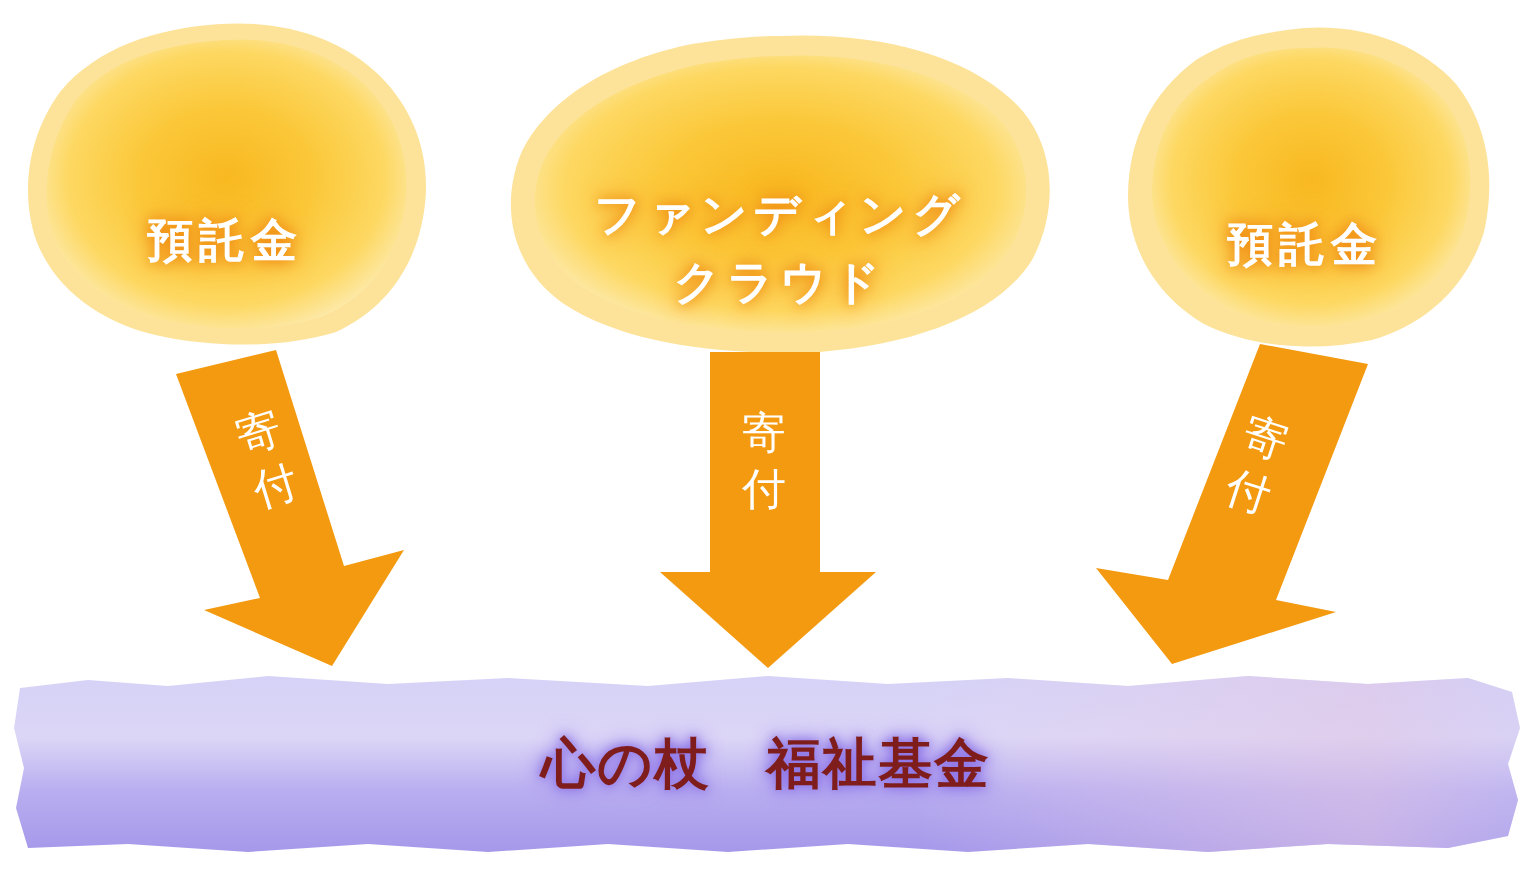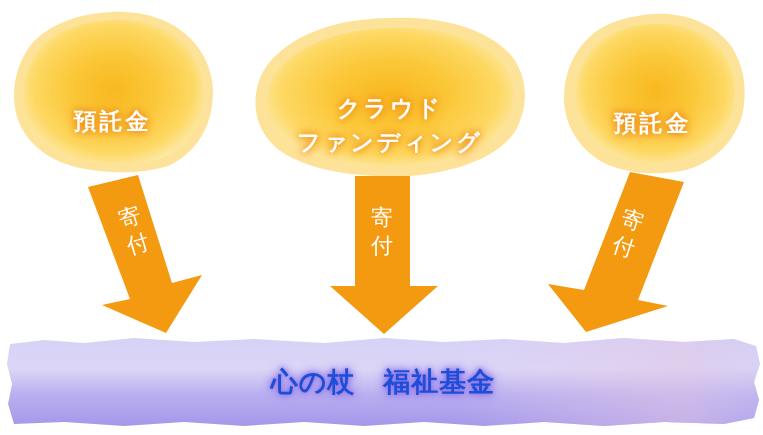--- a/index.html
+++ b/index.html
@@ -20,21 +20,21 @@
     .arrow svg { position: absolute; left: 0; top: 0; width: 100%; height: 100%; overflow: visible; }
     .arrow-label {
       position: absolute; color: #ffffff; font-size: 22px; line-height: 28px;
       width: 28px; text-align: center; word-break: break-all;
     }
 
     .band { position: absolute; left: 4px; top: 334px; width: 758px; height: 96px; }
     .band svg { position: absolute; left: 0; top: 0; width: 100%; height: 100%; }
     .band-text {
       position: absolute; left: 0; right: 0; top: 50%; transform: translateY(-50%);
-      text-align: center; color: #1d4ed8; font-weight: bold; font-size: 27px;
+      text-align: center; color: #7f1d1d; font-weight: bold; font-size: 27px;
       letter-spacing: 1px; word-spacing: 18px; padding-right: 0;
       text-shadow: 0 0 4px #8d74e6, 0 0 8px #8d74e6, 0 0 12px #a18bf0;
     }
   </style>
 </head>
 <body>
 
 <svg width="0" height="0" style="position:absolute">
   <defs>
     <radialGradient id="gYellow" cx="50%" cy="48%" r="55%">
@@ -67,22 +67,22 @@
     <div>預託金</div>
   </div>
 </div>
 
 <div class="blob" style="left:250px; top:12px; width:280px; height:165px;">
   <svg viewBox="0 0 280 165">
     <path fill="#fde39a" d="M140 6 C186 4 230 14 256 38 C278 58 280 92 266 118 C250 144 210 160 160 164 C112 166 62 160 32 140 C6 122 0 92 10 66 C22 38 56 18 96 10 C110 8 124 6 140 6 Z"></path>
     <path fill="url(#gYellow)" d="M140 16 C182 14 222 24 246 44 C266 62 268 92 254 114 C238 138 204 150 160 154 C116 156 70 150 42 132 C18 116 12 90 22 68 C34 44 64 28 100 20 C114 18 126 16 140 16 Z"></path>
   </svg>
   <div class="blob-text">
+    <div>ファンディング</div>
     <div>クラウド</div>
-    <div>ファンディング</div>
   </div>
 </div>
 
 <div class="blob" style="left:560px; top:10px; width:185px; height:165px;">
   <svg viewBox="0 0 185 165">
     <path fill="#fde39a" d="M92 4 C122 2 150 12 168 32 C184 52 188 80 182 106 C174 132 154 152 126 160 C98 166 66 164 42 152 C18 138 4 114 4 88 C4 60 16 36 38 20 C54 10 72 6 92 4 Z"></path>
     <path fill="url(#gYellow)" d="M94 14 C120 12 146 22 162 40 C176 58 178 82 172 104 C164 128 146 144 122 150 C98 156 70 154 50 142 C28 128 16 108 16 86 C16 62 26 40 46 28 C60 18 76 14 94 14 Z"></path>
   </svg>
   <div class="blob-text">
     <div>預託金</div>

